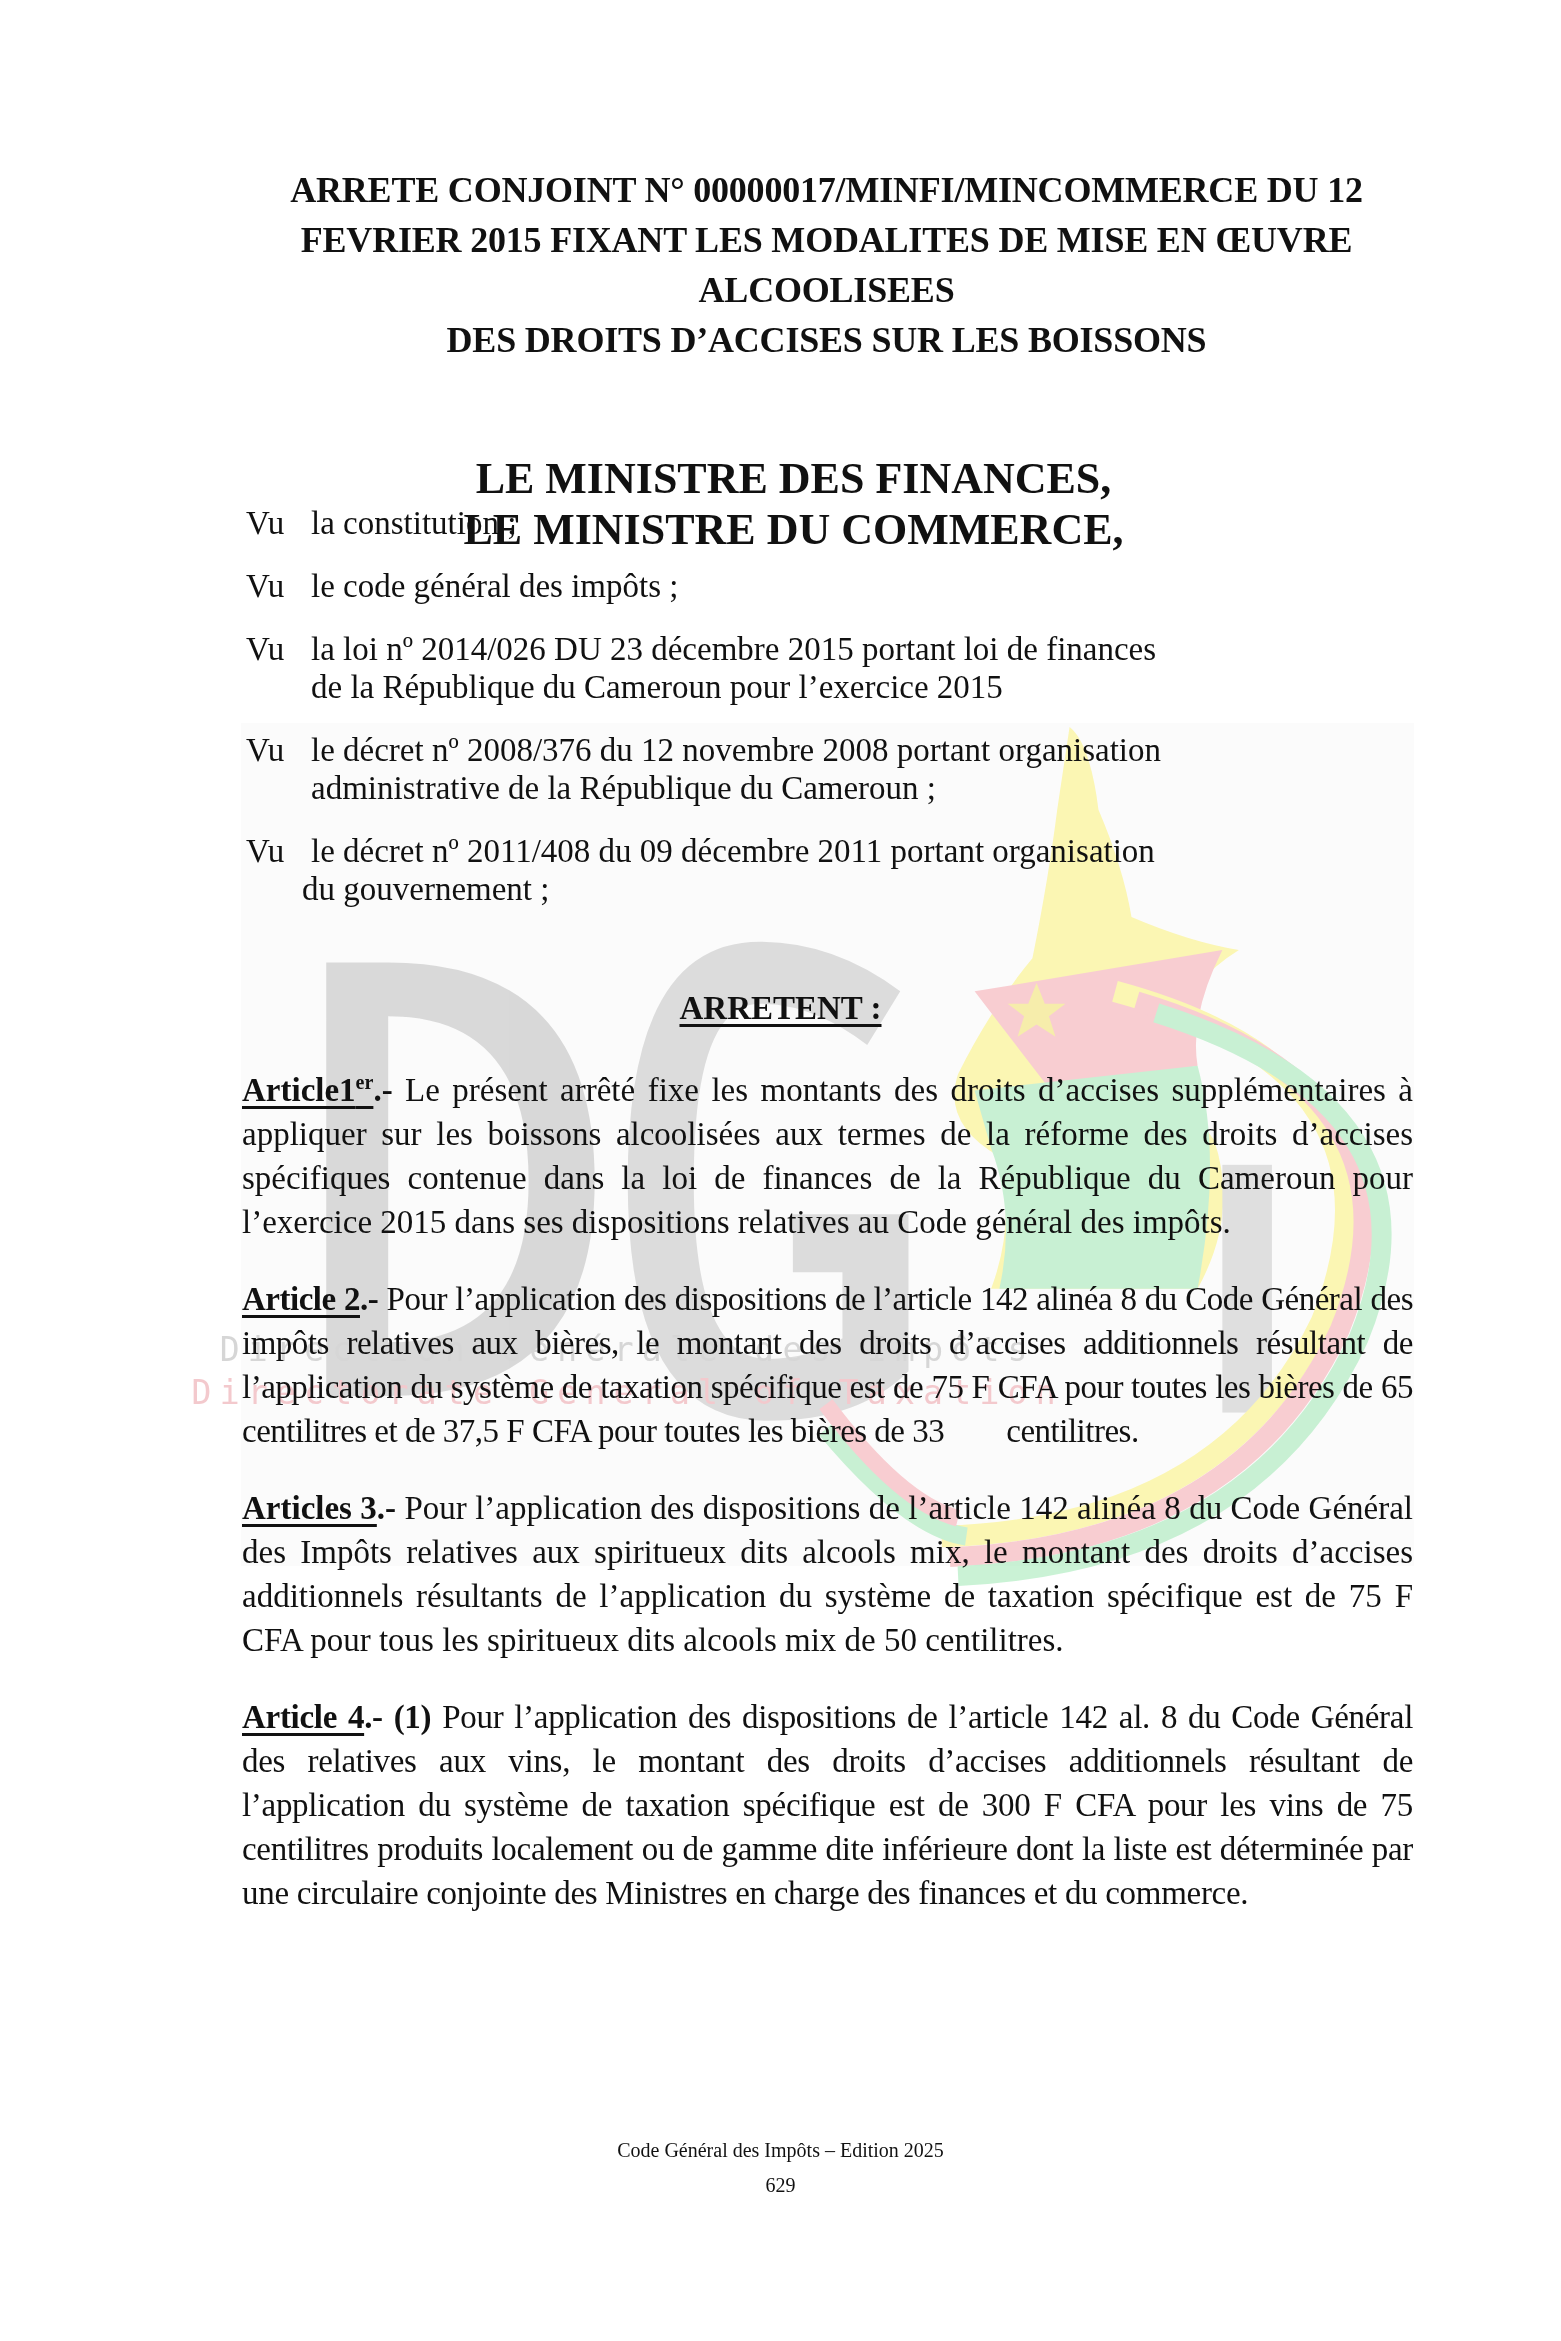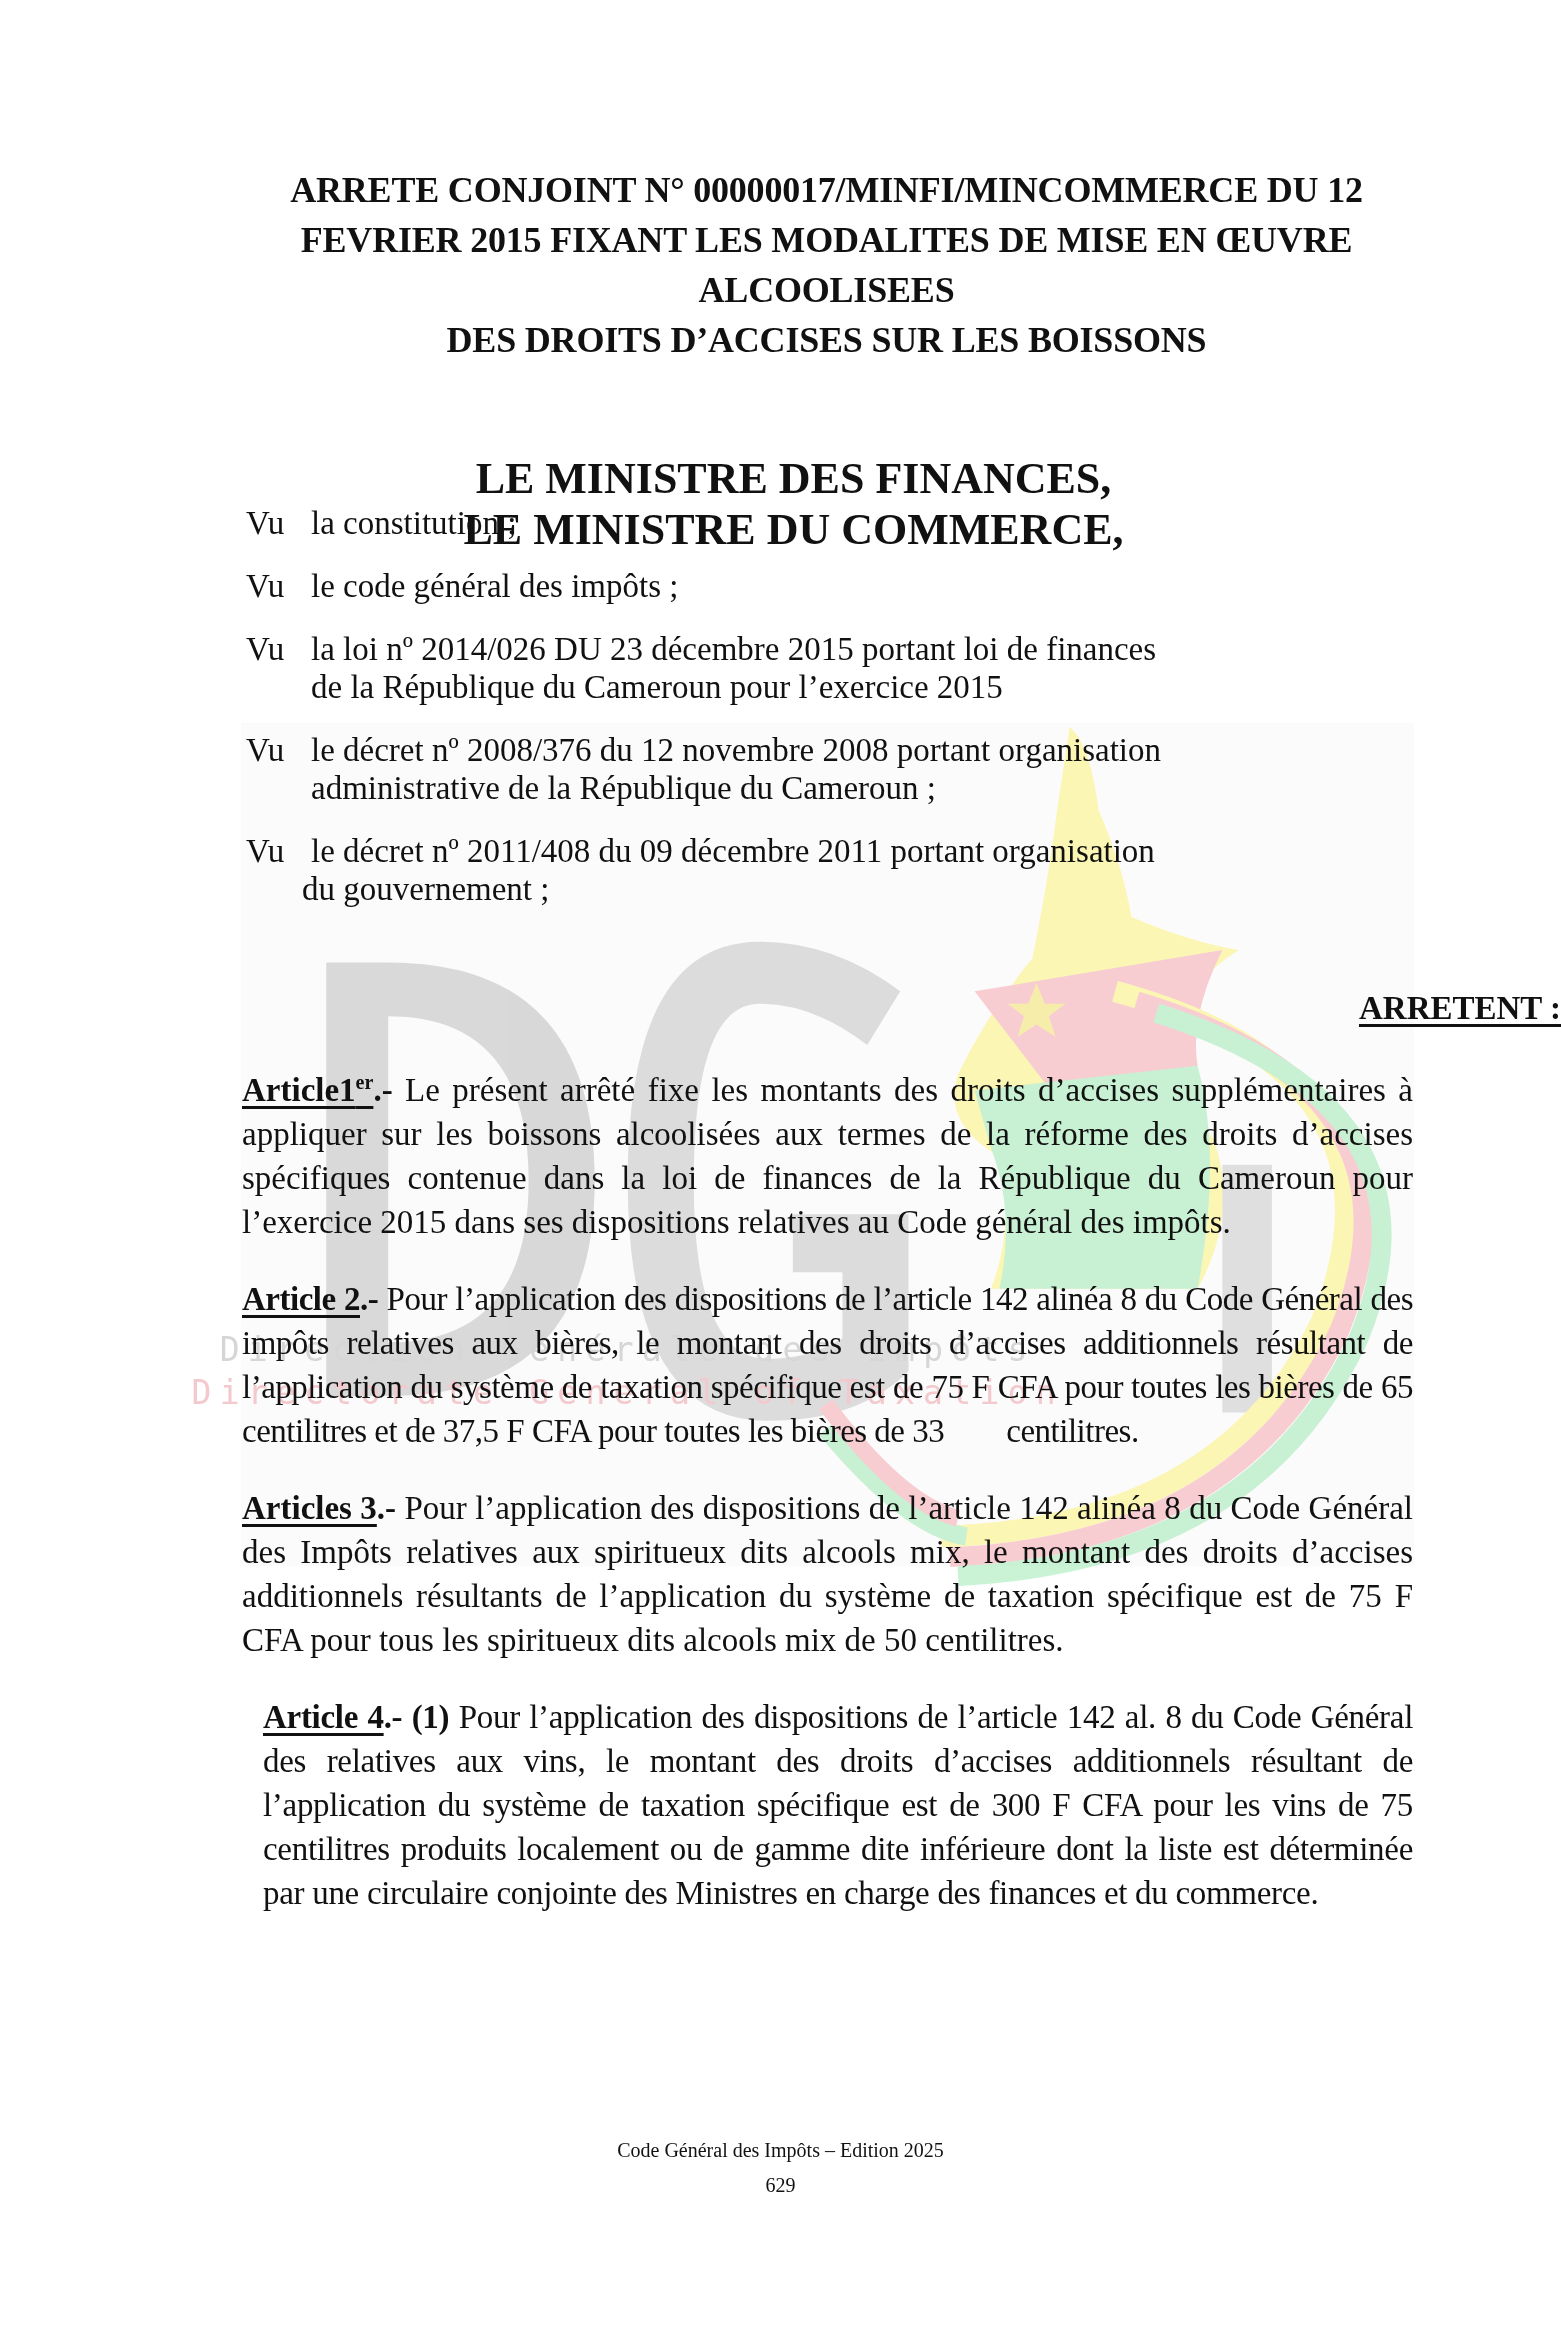--- a/index.html
+++ b/index.html
@@ -17,32 +17,32 @@
            font-weight: bold; font-size: 36px; line-height: 50px; letter-spacing: -0.2px; }
   .title div { white-space: nowrap; }
   .ministers { position: absolute; left: 463px; width: 661px; top: 453px; text-align: center;
                font-weight: bold; font-size: 44px; line-height: 51px; }
   .vu-block { position: absolute; left: 246px; top: 504px; width: 1157px; font-size: 33px; }
   .vu { line-height: 38px; margin-bottom: 25px; position: relative; white-space: nowrap; }
   .vu .kw { display: inline-block; width: 65px; }
   .vu .cont { padding-left: 65px; }
   .vu .cont.small { padding-left: 56px; }
 
-  .arretent { position: absolute; left: 0; width: 1561px; top: 990px; text-align: right;
+  .arretent { position: absolute; left: 0; width: 1561px; top: 990px; text-align: center;
               font-size: 33px; font-weight: bold; }
   .arretent span { text-decoration: underline; text-decoration-thickness: 3.3px; text-underline-offset: 5px; }
 
   .articles { position: absolute; left: 242px; width: 1171px; top: 1060px; font-size: 33px; line-height: 44px; text-align: justify; }
   .art { margin-bottom: 13.2px; }
   .art .lbl { font-weight: bold; text-decoration: underline; text-decoration-thickness: 3.3px; text-underline-offset: 5px; }
   .art .sep { font-weight: bold; }
   .art sup { font-size: 20px; line-height: 0; }
   .art .nb { font-weight: bold; }
   .art2 { letter-spacing: -0.5px; }
-  .art4 { letter-spacing: -0.3px; margin-left: 21px; }
+  .art4 { letter-spacing: -0.3px; }
 
   .footer { position: absolute; left: 0; width: 1561px; top: 2133px; text-align: center; font-size: 20px; line-height: 35px; }
 </style>
 </head>
 <body>
 
 <div class="page">
 
   <div class="scan-bg"></div>
 

